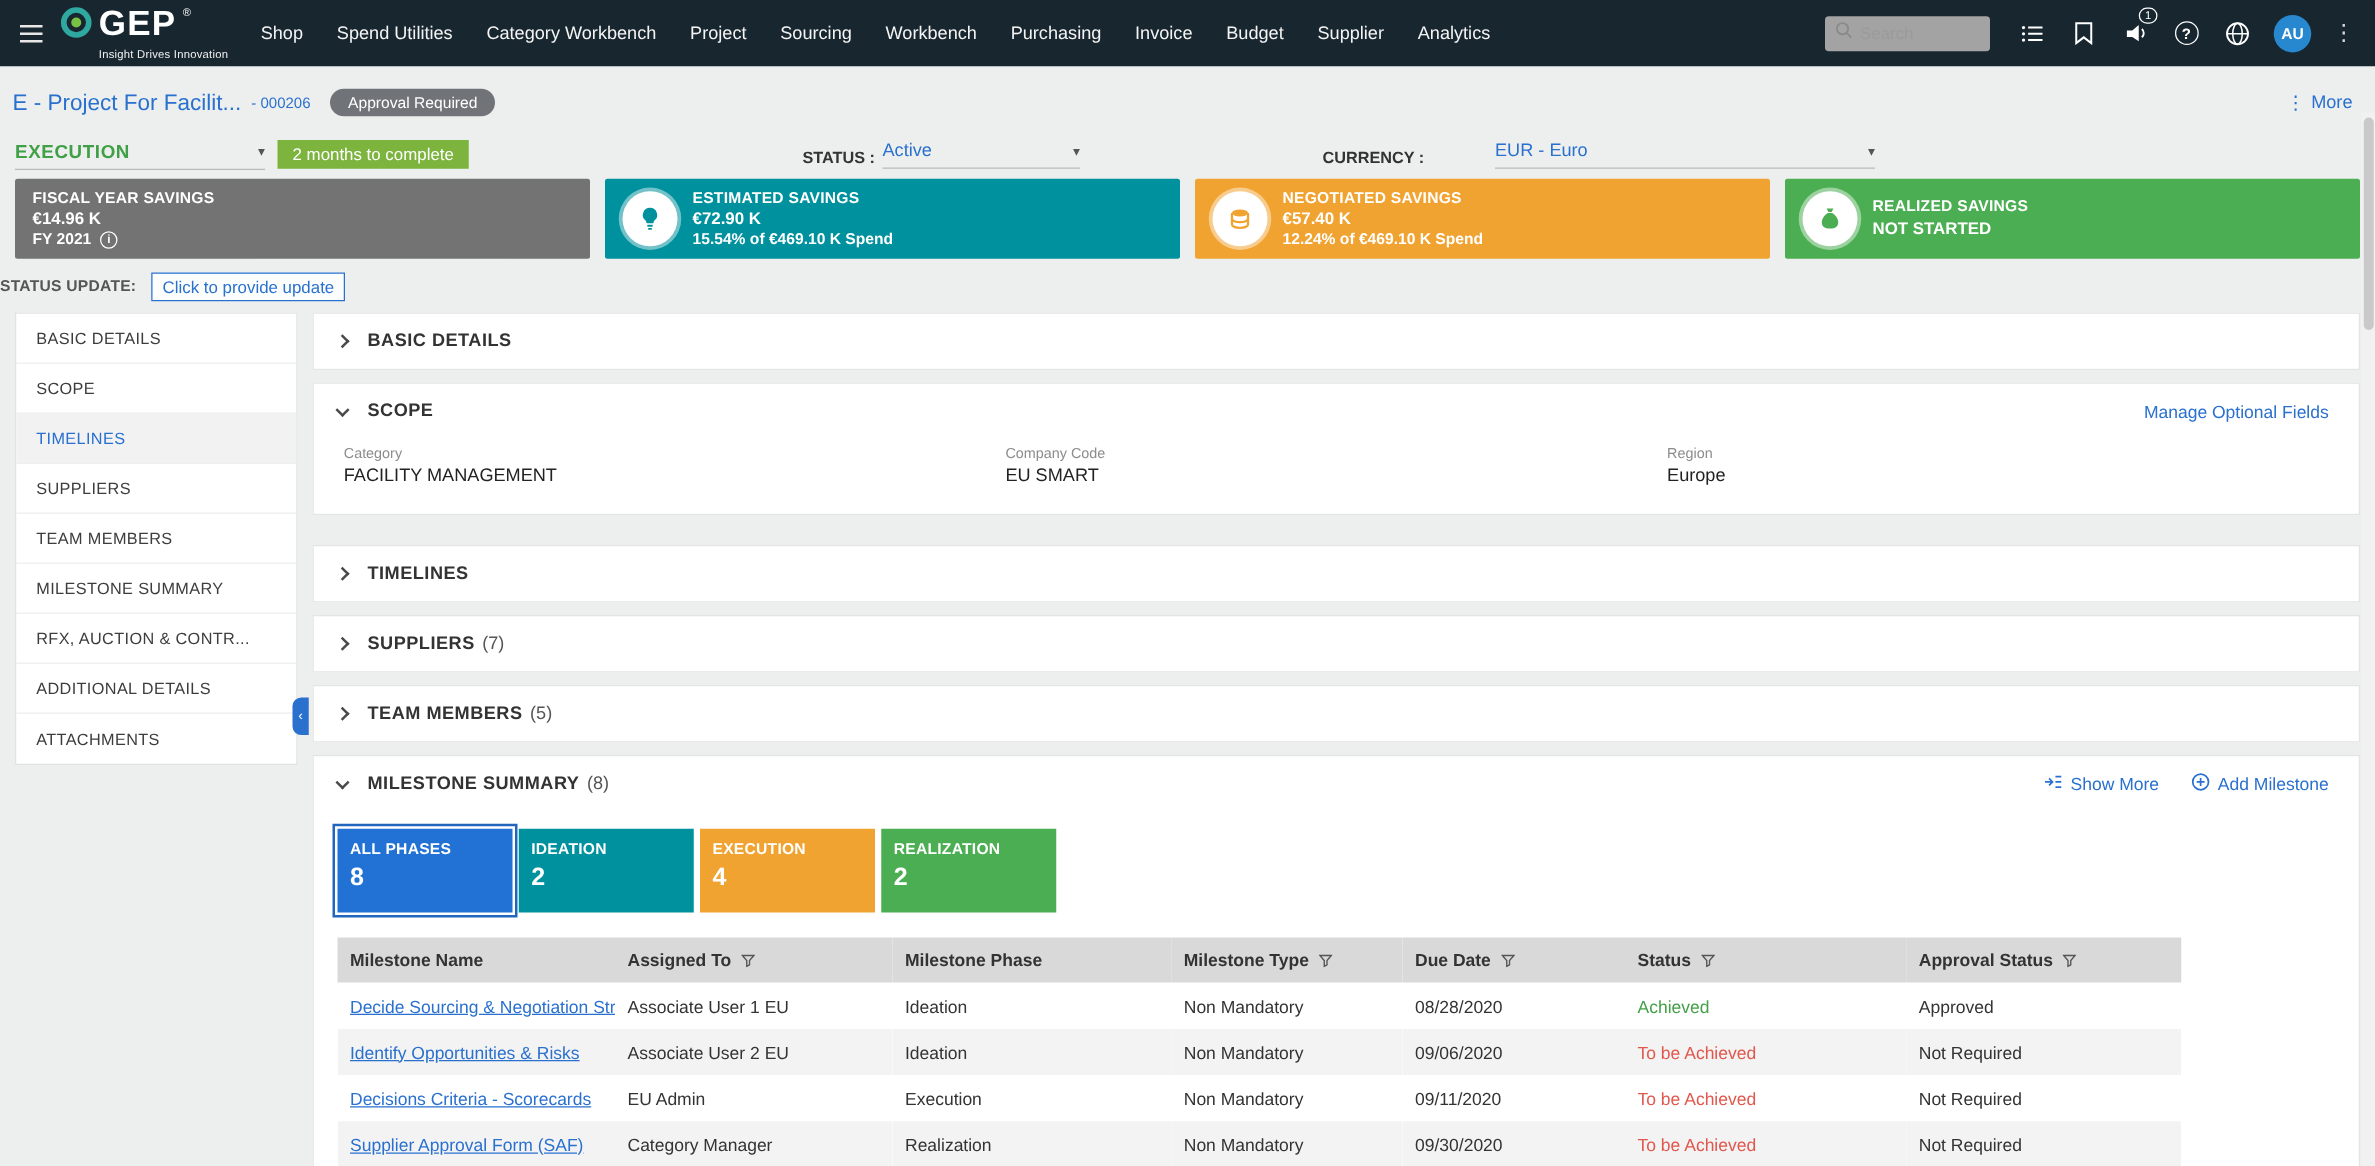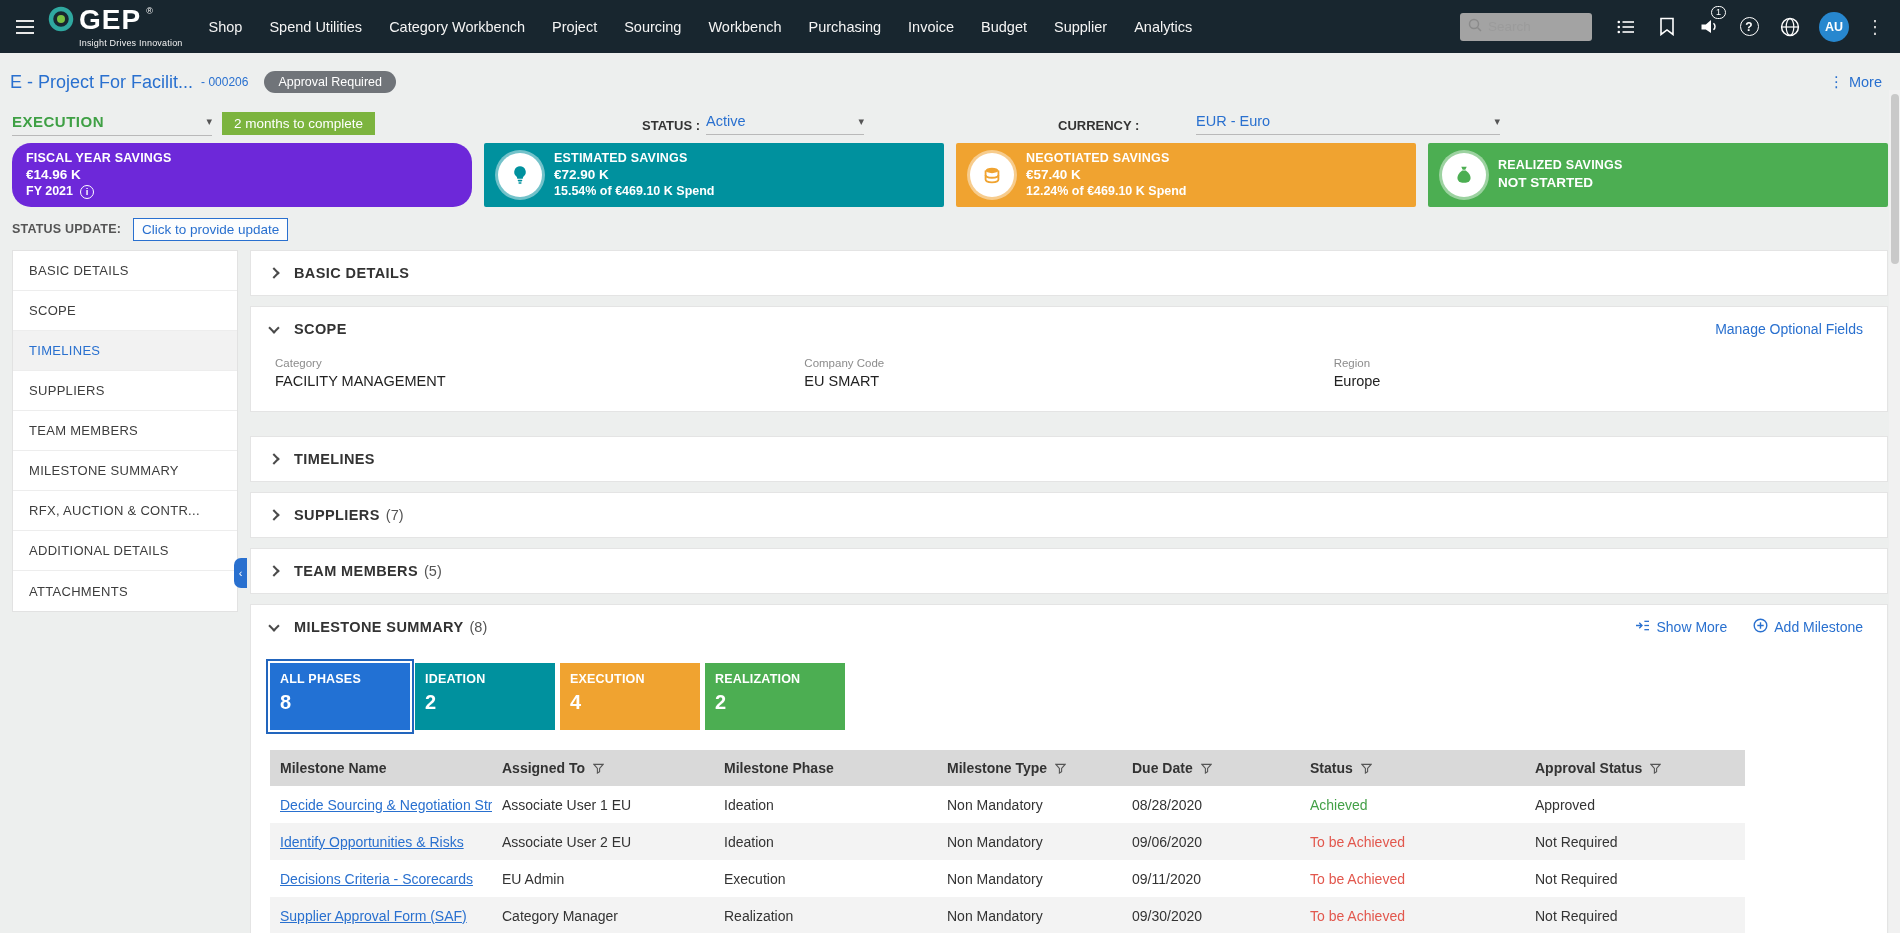--- a/index.html
+++ b/index.html
@@ -53,21 +53,21 @@
   
   .kpi-row { display:flex; gap:12px; padding:0 12px; margin-top:2px; }
   .kpi { flex:1; height:64px; display:flex; align-items:center; color:#fff; border-radius:2px; padding-left:14px; }
   .kpi-icon { width:44px; height:44px; border-radius:50%; background:#fff; box-shadow:0 0 0 3px rgba(255,255,255,.45); display:flex; align-items:center; justify-content:center; margin-right:12px; flex:none; }
   .kpi-title { font-size:12.5px; font-weight:bold; letter-spacing:.2px; line-height:1.25; }
   .kpi-value { font-size:13.5px; font-weight:bold; line-height:1.3; }
   .kpi-sub { font-size:12.5px; font-weight:bold; line-height:1.25; display:flex; align-items:center; gap:7px; }
   .info-dot { width:14px; height:14px; border:1.4px solid #fff; border-radius:50%; font-size:9.5px; display:inline-flex; align-items:center; justify-content:center; font-weight:bold; cursor:pointer; }
 
   
-  .update-row { display:flex; align-items:center; gap:12px; padding-left:12px; margin-top:9px; height:26px; }
+  .update-row { display:flex; align-items:center; gap:12px; margin-top:9px; height:26px; }
   .update-label { font-size:12.5px; font-weight:bold; color:#555; letter-spacing:.2px; }
   .update-action { color:#2970cf; border:1px solid #2970cf; background:#fcfdfd; font-size:13.5px; padding:3px 8px; cursor:pointer; }
 
   
   .content { position:relative; display:flex; align-items:flex-start; padding:0 12px; margin-top:8px; }
   .sidebar { width:226px; background:#fff; border:1px solid #e2e2e2; flex:none; }
   .side-item { height:40px; display:flex; align-items:center; padding-left:16px; font-size:13px; color:#3d3d3d; border-bottom:1px solid #ededed; letter-spacing:.3px; cursor:pointer; white-space:nowrap; overflow:hidden; }
   .side-item:last-child { border-bottom:none; }
   .side-item.active { color:#2970cf; background:#f2f2f2; }
   .collapse-handle { position:absolute; left:234px; top:308px; width:13px; height:30px; background:#2970cf; border-radius:7px 0 0 7px; color:#fff; display:flex; align-items:center; justify-content:center; font-size:11px; cursor:pointer; z-index:5; }
@@ -217,21 +217,21 @@
       <span class="caret">▾</span>
     </div>
     <span class="inline-label currency-label">CURRENCY :</span>
     <div class="dd currency-dd">
       <span class="dd-value">EUR - Euro</span>
       <span class="caret">▾</span>
     </div>
   </div>
 
   <div class="kpi-row">
-    <div class="kpi" style="background: #6d28d9; border-radius: 19px;">
+    <div class="kpi" style="background: #737373;">
       <div class="kpi-text">
         <div class="kpi-title">FISCAL YEAR SAVINGS</div>
         <div class="kpi-value">€14.96 K</div>
         <div class="kpi-sub">
           <span>FY 2021</span>
           <span class="info-dot">i</span>
         </div>
       </div>
     </div>
     <div class="kpi" style="background: rgb(0, 145, 158);">

